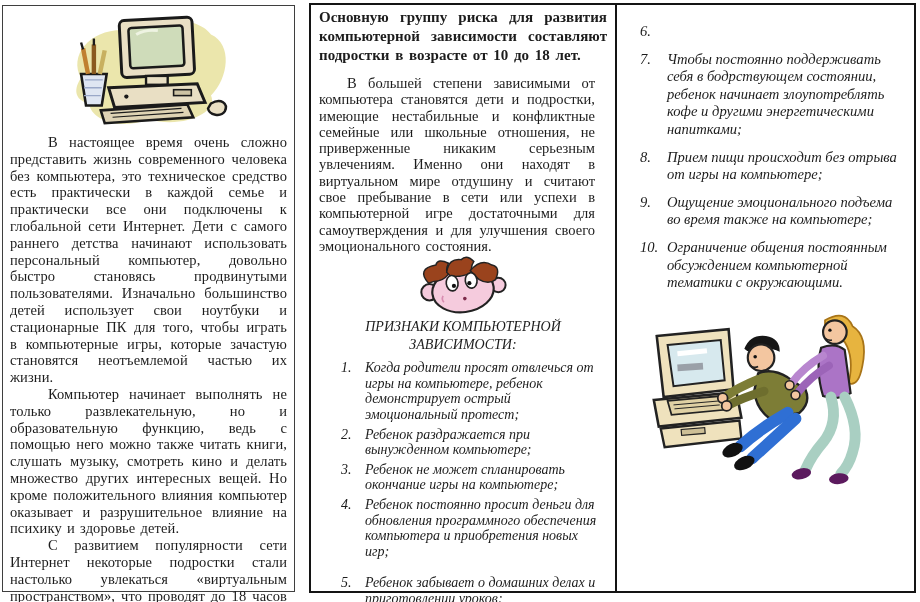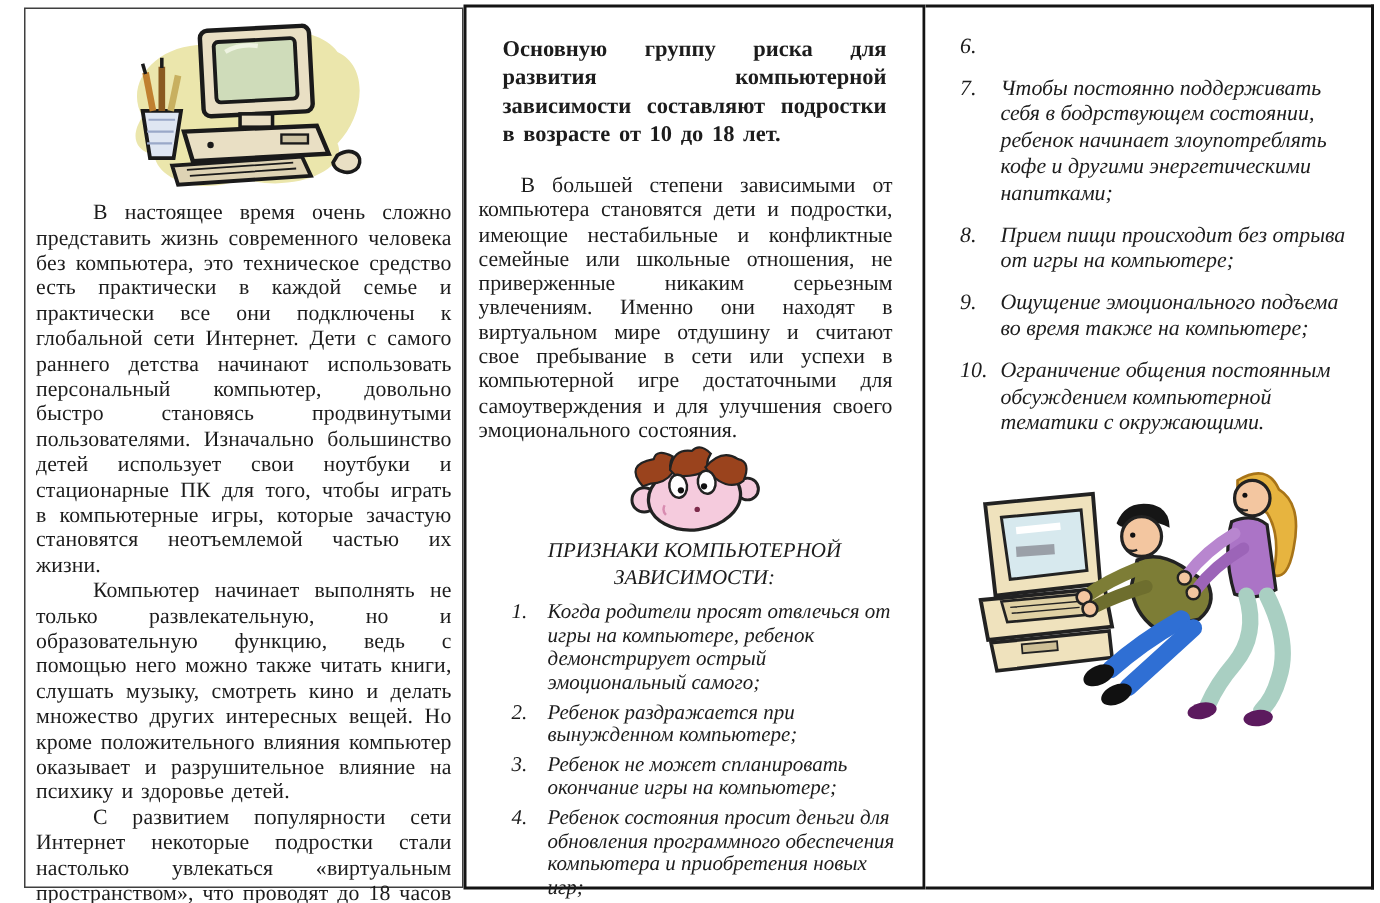--- a/index.html
+++ b/index.html
@@ -5,21 +5,21 @@
   html,body{margin:0;padding:0;background:#ffffff;}
   body{
     width:920px;height:602px;position:relative;overflow:hidden;
     font-family:"Liberation Serif","DejaVu Serif",serif;
     color:#1c1c1c;
     -webkit-font-smoothing:antialiased;
   }
   .page{position:absolute;inset:0;background:#fff;}
   .cell{position:absolute;background:#fff;box-sizing:border-box;}
   .cell-left{
-    left:16px;top:5px;width:293px;height:587px;
+    left:2px;top:5px;width:293px;height:587px;
     border:1px solid #3f3f3f;
     padding:2px 7px 0 7px;
   }
   .cell-mid{
     left:309px;top:3px;width:308px;height:590px;
     border:2px solid #141414;
     padding:3px 8px 0 8px;
   }
   .cell-right{
     left:617px;top:3px;width:299px;height:590px;
@@ -27,21 +27,21 @@
     padding:12px 8px 0 6px;
   }
 
   
   .figure-computer{width:100%;height:126px;display:flex;justify-content:center;align-items:center;}
   .body-text{font-size:14.5px;line-height:16.8px;text-align:justify;margin:0;}
   .body-text{text-indent:38px;}
   .cell-left .body-text{letter-spacing:.1px;word-spacing:1.5px;}
 
   
-  .lead-bold{font-size:15px;line-height:19px;font-weight:bold;text-align:justify;margin:16px;word-spacing:2px;}
+  .lead-bold{font-size:15px;line-height:19px;font-weight:bold;text-align:justify;margin:0;word-spacing:2px;}
   .mid-para{font-size:14.5px;line-height:16.3px;text-align:justify;text-indent:28px;margin:10px 12px 0 0;word-spacing:1.5px;}
   .figure-face{width:100%;height:60px;display:flex;justify-content:center;margin-top:2px;}
   .signs-heading{
     font-size:14px;line-height:18px;font-style:italic;
     text-align:center;margin:2px 10px 0 10px;font-weight:normal;
   }
   ol.signs{list-style:none;margin:6px 0 0 0;padding:0 0 0 20px;}
   ol.signs li{
     display:flex;font-style:italic;font-size:14px;line-height:15.6px;
     margin:0 0 4px 0;
@@ -113,33 +113,33 @@
         <circle cx="62" cy="47" r="2" fill="#7c2a4a"></circle>
         <path d="M38,44 Q36,48 39,51" fill="none" stroke="#d88cb0" stroke-width="1.8"></path>
       </svg>
     </div>
 
     <p class="signs-heading">ПРИЗНАКИ КОМПЬЮТЕРНОЙ ЗАВИСИМОСТИ:</p>
 
     <ol class="signs">
       <li>
         <span class="num">1.</span>
-        <span class="itxt">Когда родители просят отвлечься от игры на компьютере, ребенок демонстрирует острый эмоциональный самого;</span>
+        <span class="itxt">Когда родители просят отвлечься от игры на компьютере, ребенок демонстрирует острый эмоциональный протест;</span>
       </li>
       <li>
         <span class="num">2.</span>
         <span class="itxt">Ребенок раздражается при вынужденном компьютере;</span>
       </li>
       <li>
         <span class="num">3.</span>
         <span class="itxt">Ребенок не может спланировать окончание игры на компьютере;</span>
       </li>
       <li>
         <span class="num">4.</span>
-        <span class="itxt">Ребенок состояния просит деньги для обновления программного обеспечения компьютера и приобретения новых игр;</span>
+        <span class="itxt">Ребенок постоянно просит деньги для обновления программного обеспечения компьютера и приобретения новых игр;</span>
       </li>
       <li class="spaced">
         <span class="num">5.</span>
         <span class="itxt">Ребенок забывает о домашних делах и приготовлении уроков;</span>
       </li>
     </ol>
   </div>
 
   <div class="cell cell-right">
     <ol class="signs-right">

